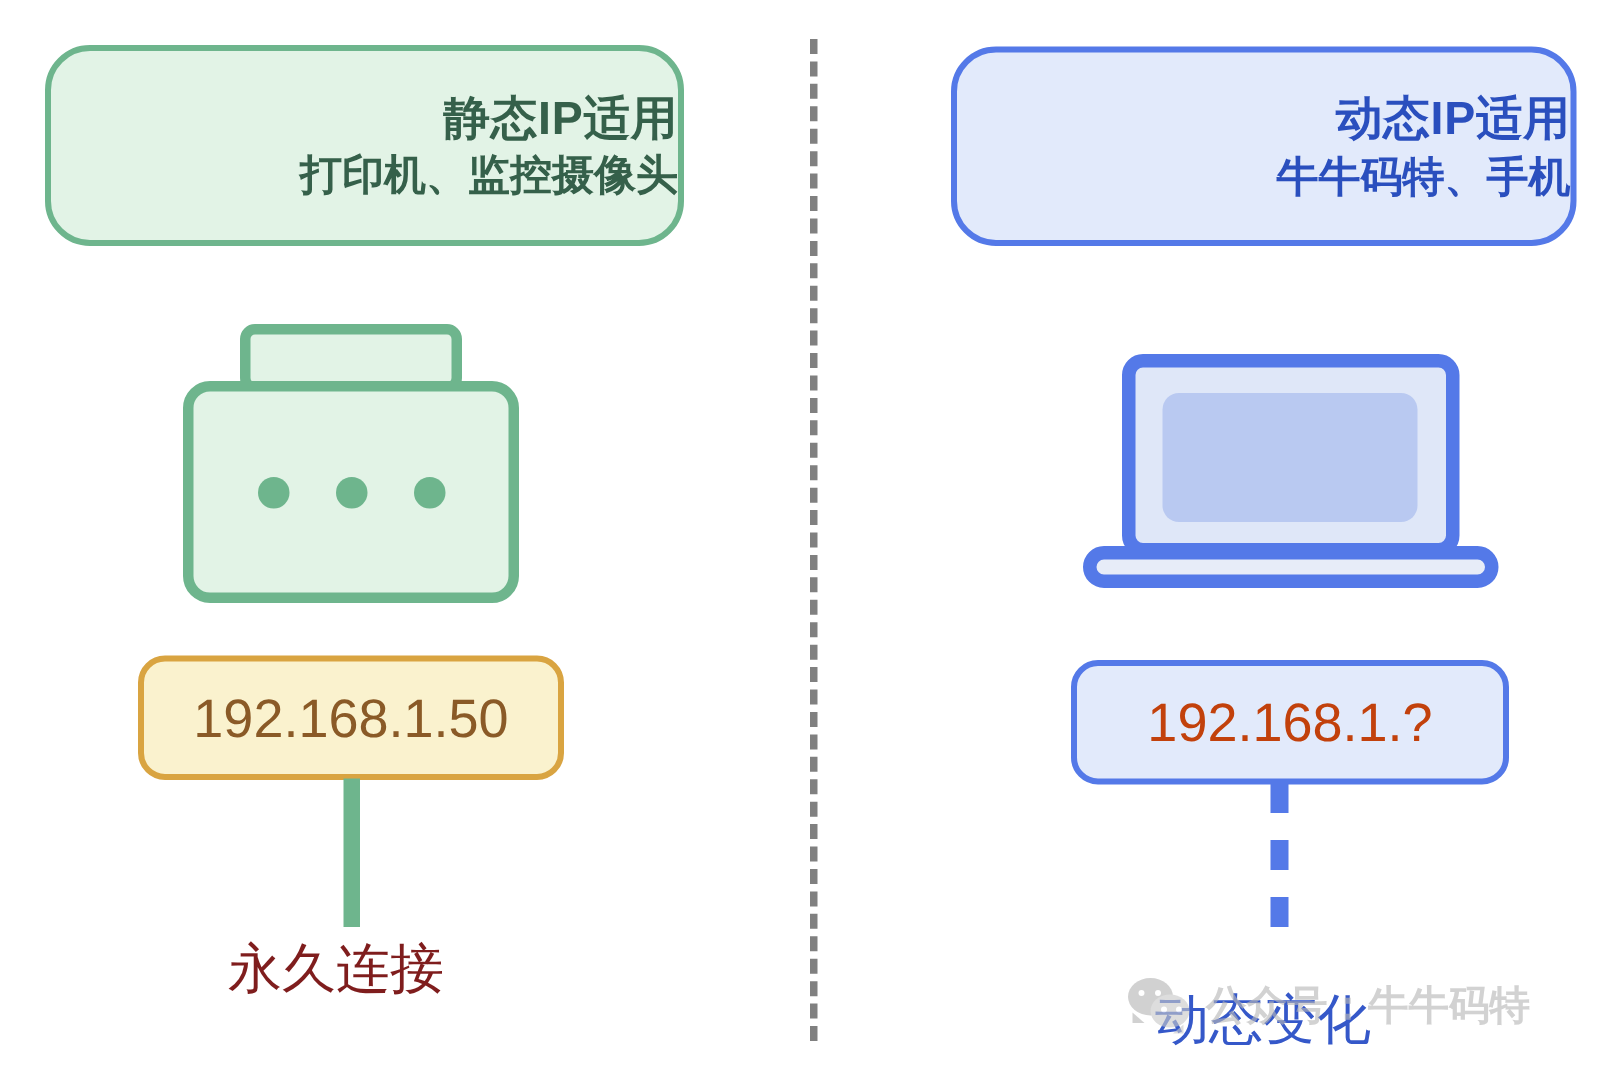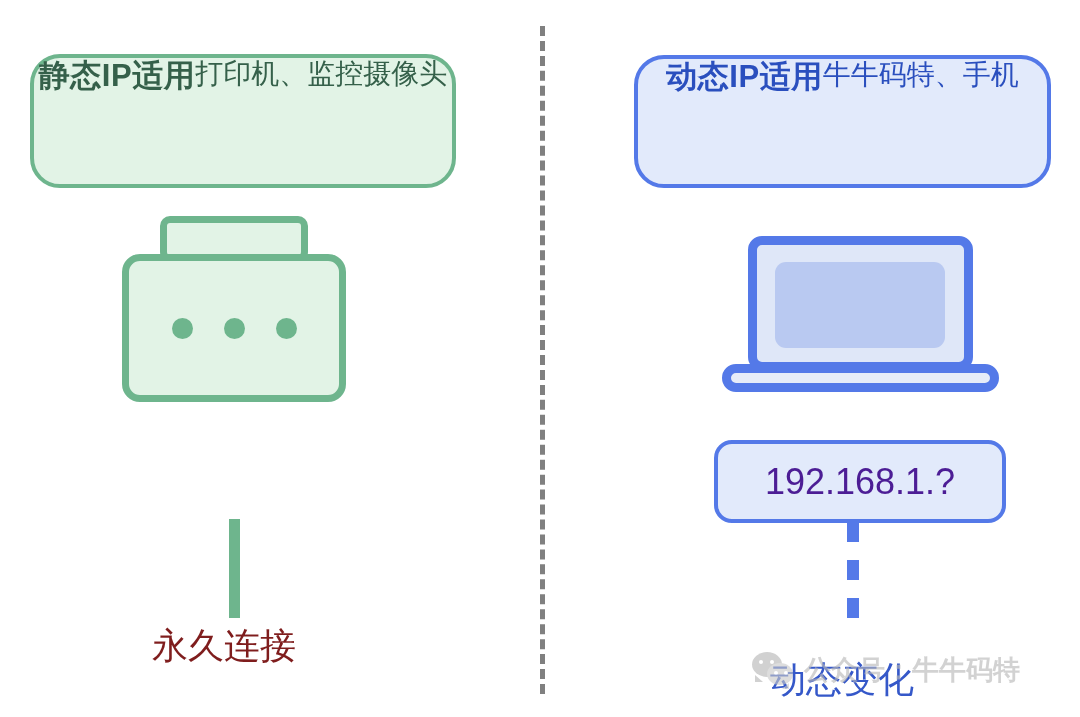--- a/index.html
+++ b/index.html
@@ -27,23 +27,23 @@
     height: 668px;
     border-left: 5px dashed #808080;
   }
 
   
   .header-card {
     position: absolute;
     box-sizing: border-box;
     border-radius: 30px;
     display: flex;
-    align-items: flex-start;
+    flex-direction: column;
+    align-items: flex-end;
     justify-content: center;
-    margin-top: 24px;
   }
   .header-card.left {
     left: 30px;
     top: 30px;
     width: 426px;
     height: 134px;
     background: #e2f3e6;
     border: 4px solid #6eb58d;
   }
   .header-card.right {
@@ -56,21 +56,21 @@
   }
   .card-title {
     font-size: 31px;
     font-weight: bold;
     letter-spacing: 0.5px;
     line-height: 1.15;
     margin-bottom: 5px;
   }
   .card-sub {
     font-size: 28px;
-    font-weight: normal;
+    font-weight: bold;
     line-height: 1.15;
   }
   .left .card-title, .left .card-sub { color: #35604a; }
   .right .card-title, .right .card-sub { color: #2a4fbe; }
 
   
   .printer {
     position: absolute;
     left: 122px;
     top: 216px;
@@ -174,21 +174,21 @@
   .ip-badge.right {
     left: 714px;
     top: 440px;
     width: 292px;
     height: 83px;
     background: #e2eafb;
     border: 4px solid #5479e8;
   }
   .ip-text { font-size: 36px; line-height: 1; }
   .ip-badge.left .ip-text { color: #8a5a27; }
-  .ip-badge.right .ip-text { color: #4c1d95; }
+  .ip-badge.right .ip-text { color: #c2410c; }
 
   
   .connector-solid {
     position: absolute;
     left: 229px;
     top: 519px;
     width: 11px;
     height: 99px;
     background: #6eb58d;
   }
@@ -288,20 +288,23 @@
   <div class="printer">
     <div class="printer-tray"></div>
     <div class="printer-body"></div>
     <div class="printer-dots">
       <span></span>
       <span></span>
       <span></span>
     </div>
   </div>
 
+  <div class="ip-badge left">
+    <span class="ip-text">192.168.1.50</span>
+  </div>
 
   <div class="connector-solid"></div>
 
   <div class="footer-label left">永久连接</div>
 
   <div class="header-card right">
     <div class="card-title">动态IP适用</div>
     <div class="card-sub">牛牛码特、手机</div>
   </div>
 

